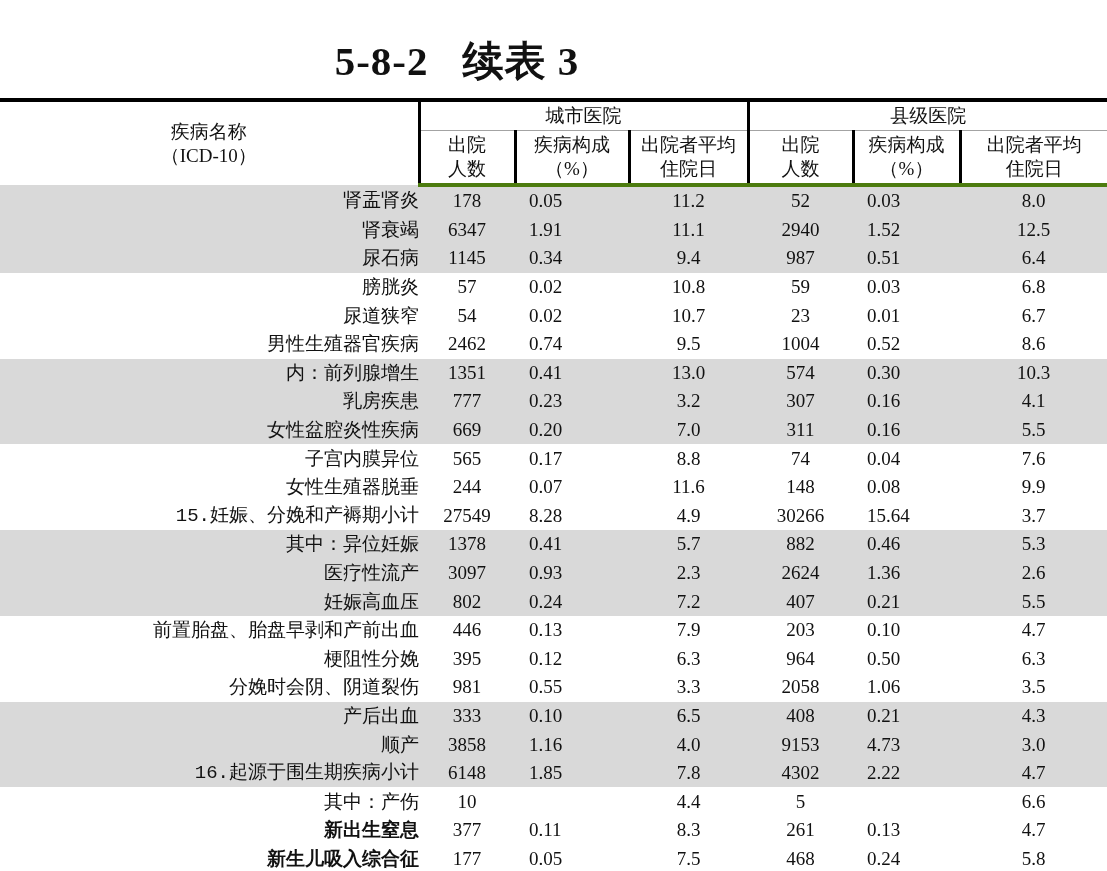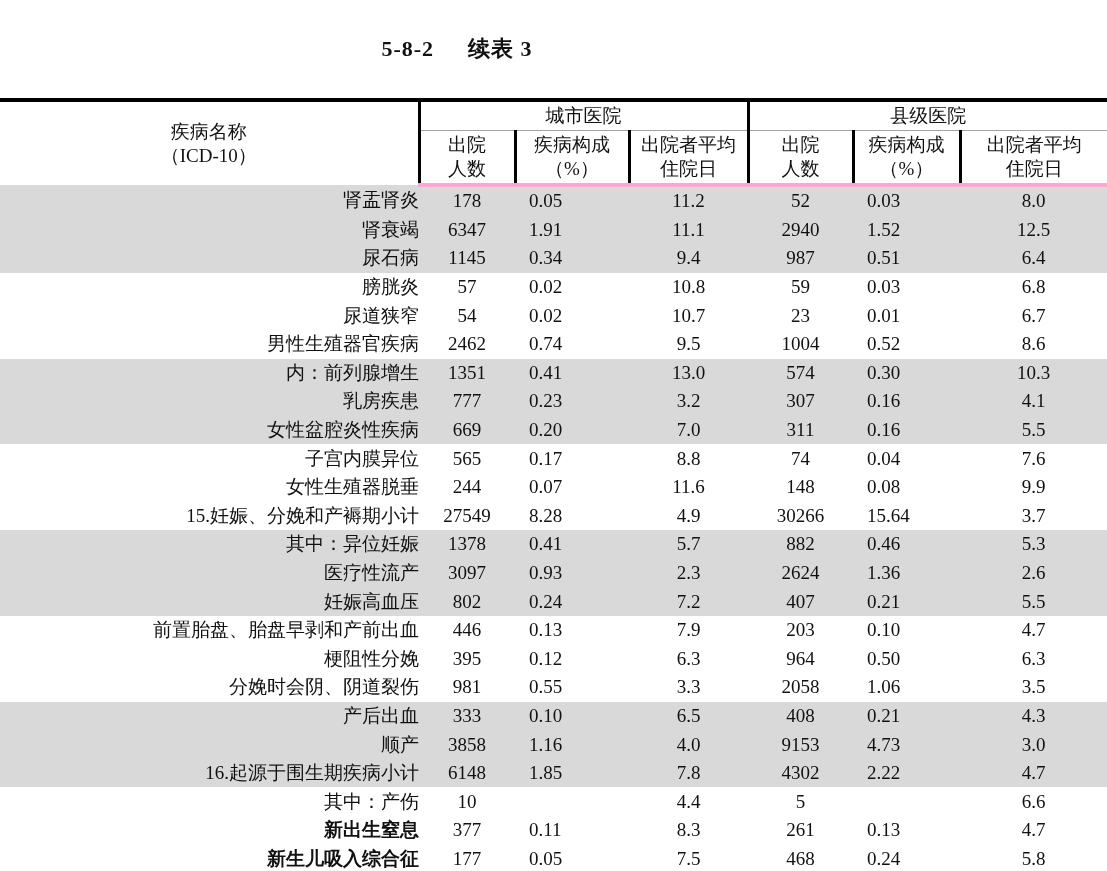--- a/index.html
+++ b/index.html
@@ -1,37 +1,37 @@
 <!DOCTYPE html>
 <html><head>
 <meta charset="utf-8">
 <style>
   html, body { margin:0; padding:0; background:#ffffff; }
   body { width:1107px; height:871px; overflow:hidden; position:relative;
          font-family: "Liberation Serif", "DejaVu Serif", serif; color:#111; }
   .title { position:absolute; top:34px; left:0; width:914px; text-align:center;
-           font-size:22px; font-weight:bold; letter-spacing:1px; }
+           font-size:41px; font-weight:bold; letter-spacing:1px; }
   .title .sp { display:inline-block; width:34px; }
   table { position:absolute; top:98px; left:0; width:1107px; border-collapse:collapse;
           table-layout:fixed; font-size:19px; }
   col.c0 { width:419px; } col.c1 { width:96px; } col.c2 { width:114px; }
   col.c3 { width:119px; } col.c4 { width:105px; } col.c5 { width:107px; } col.c6 { width:147px; }
   thead th { font-weight:normal; text-align:center; line-height:24px; padding:0; }
   thead tr.top th { border-top:4px solid #000; }
   thead th.name { border-right:3px solid #000; vertical-align:middle;margin-left:12px; }
   thead th.grp { height:28px; border-bottom:1px solid #a3a3a3;margin-left:8px; }
   thead th.grp.city { border-right:3px solid #000; }
   thead th.sub { height:52px; vertical-align:middle; border-right:3px solid #000; }
   thead th.sub.last { border-right:none; }
-  thead tr.subrow th { border-bottom:4px solid #f9a8d4; }
+  thead tr.subrow th { border-bottom:4px solid #4d7c0f; }
   tbody td { height:28.6px; padding:0; line-height:26px; text-align:center; white-space:nowrap; }
   tbody tr.gray td { background:#d9d9d9; }
   tbody tr:last-child td { border-bottom:1px solid #bbb; }
   td.nm { text-align:right; }
-  td.nm.l0 { padding-left:12px; }
+  td.nm.l0 { padding-left:12px;font-family:Liberation Mono, monospace; }
   td.nm.l1 { padding-left:37px; }
   td.nm.l2 { padding-left:97px; }
   td.nm.l2b { padding-left:52px;font-weight:bold; }
   td.pct { text-align:left; padding-left:14px; }
 </style>
 </head>
 <body>
 
 <div class="title">
   <span>5-8-2</span><span class="sp"></span><span>续表 3</span>

